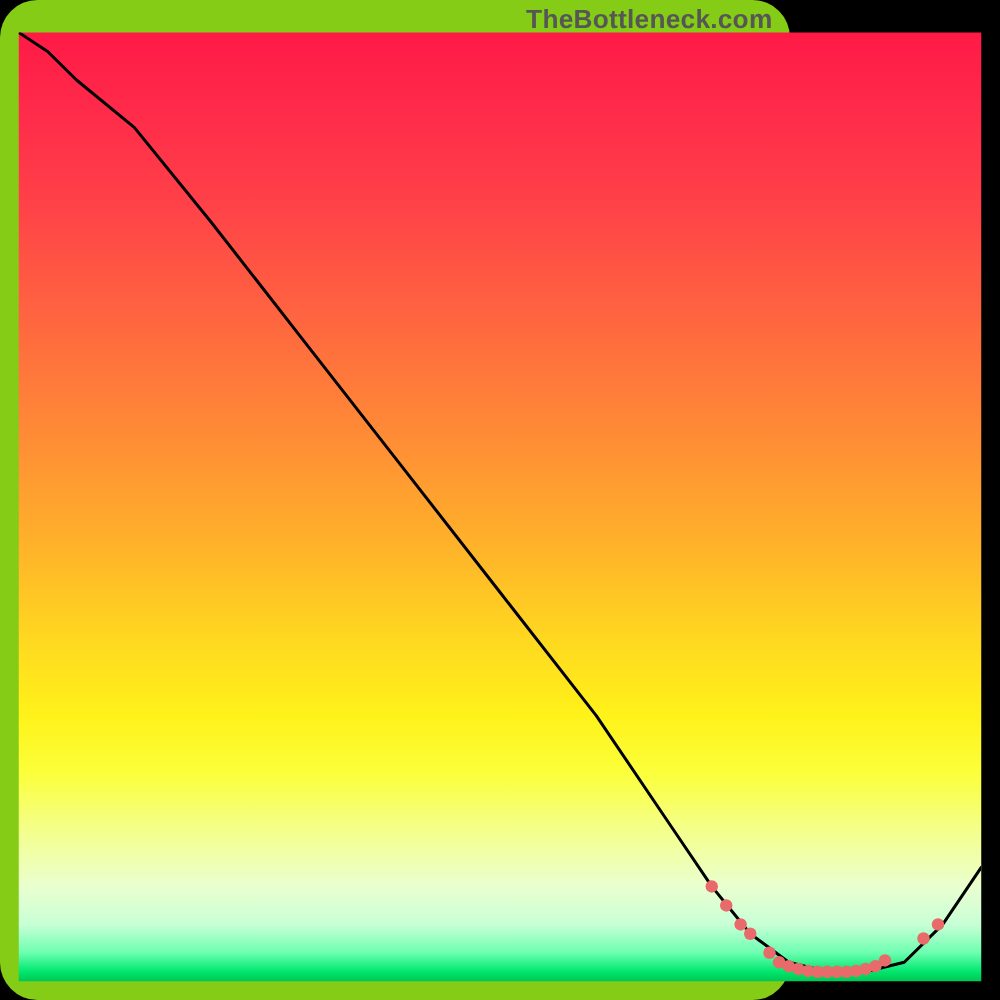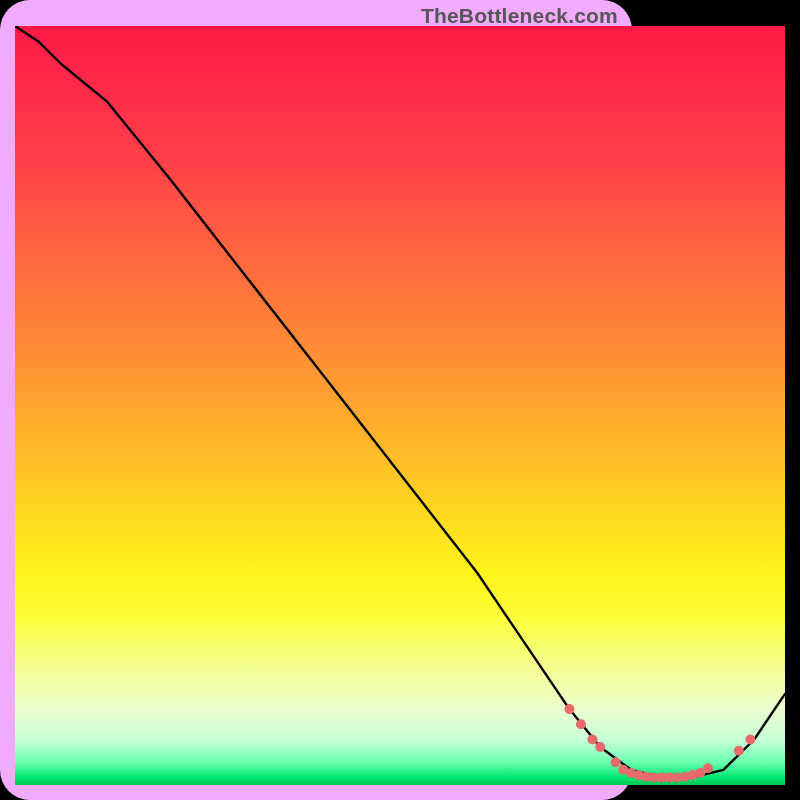--- a/index.html
+++ b/index.html
@@ -8,21 +8,21 @@
     width: 800px;
     height: 800px;
     background: #000;
     overflow: hidden;
     font-family: Arial, Helvetica, sans-serif;
   }
   .frame {
     position: relative;
     width: 632px;
     height: 800px;
-    background: #f0abfc;
+    background: #84cc16;
     border-radius: 30px;
   }
   .plot {
     position: absolute;
     left: 15px;
     top: 26px;
     width: 770px;
     height: 759px;
     background: linear-gradient(
       to bottom,

